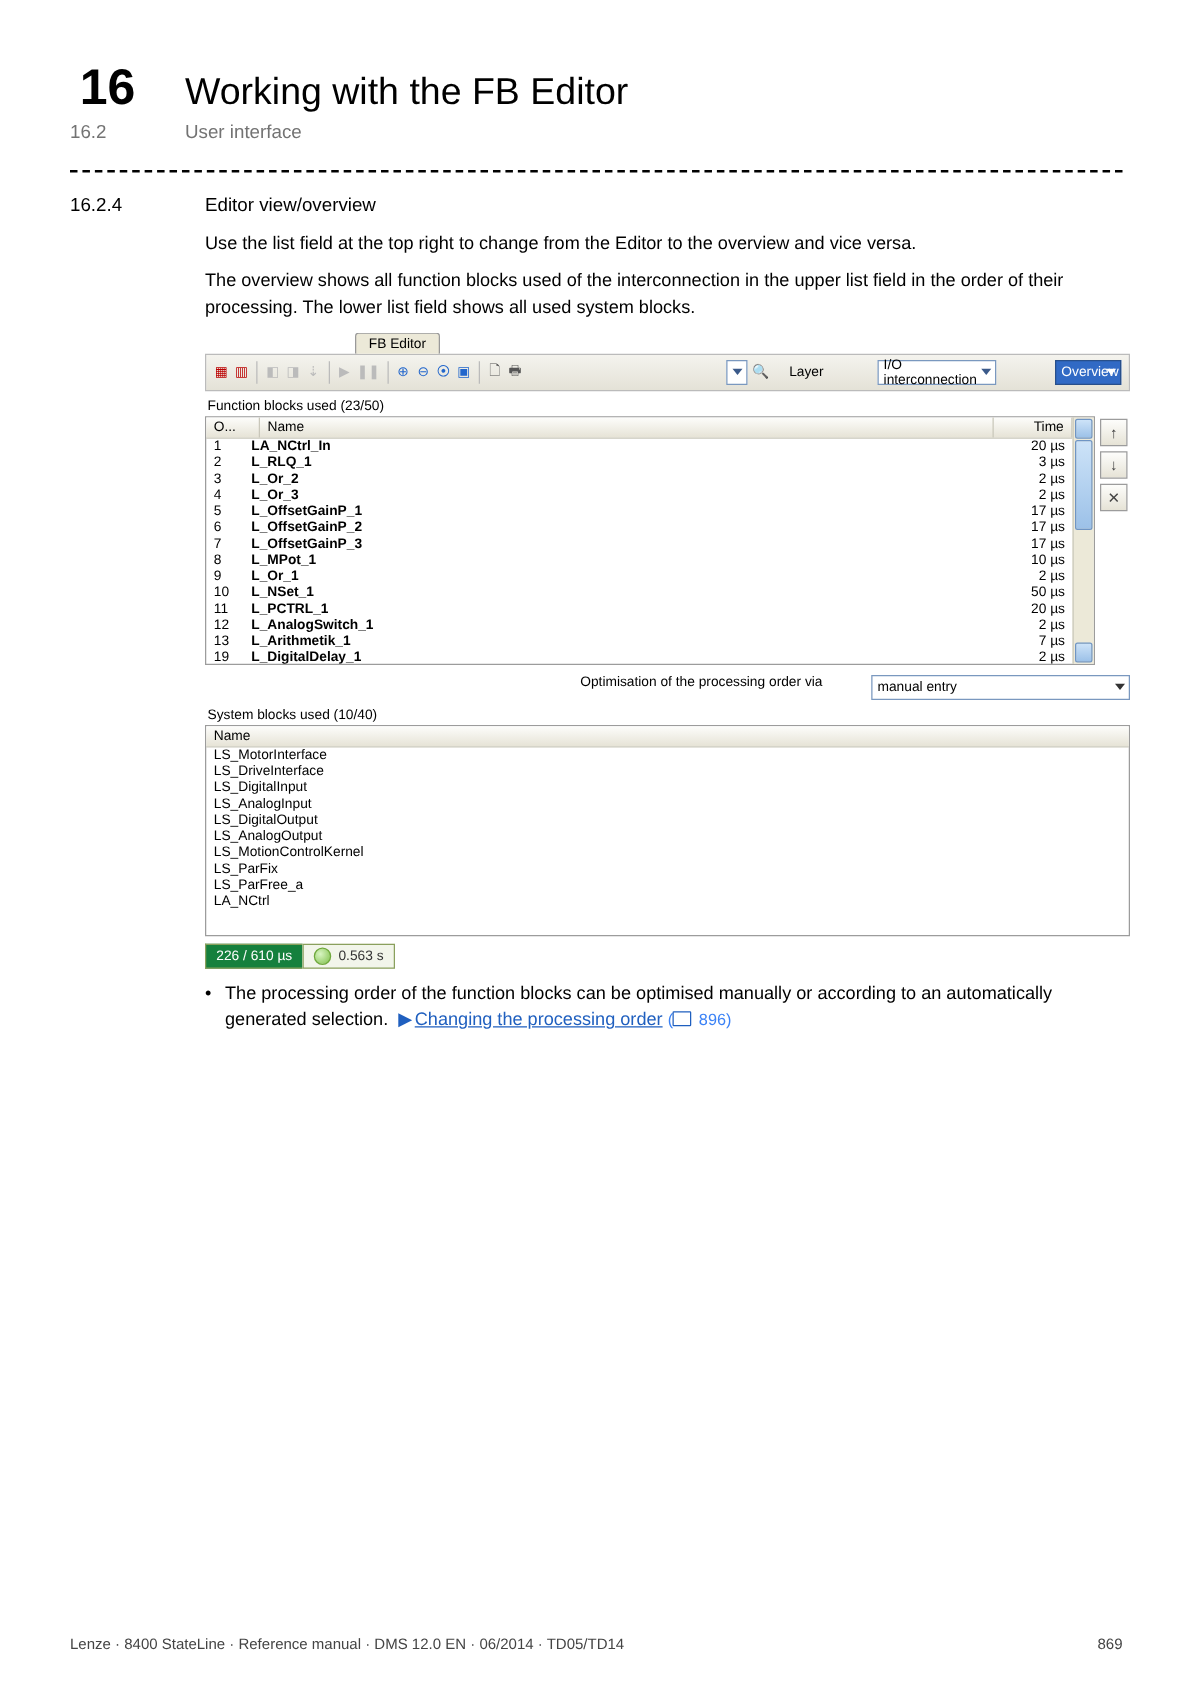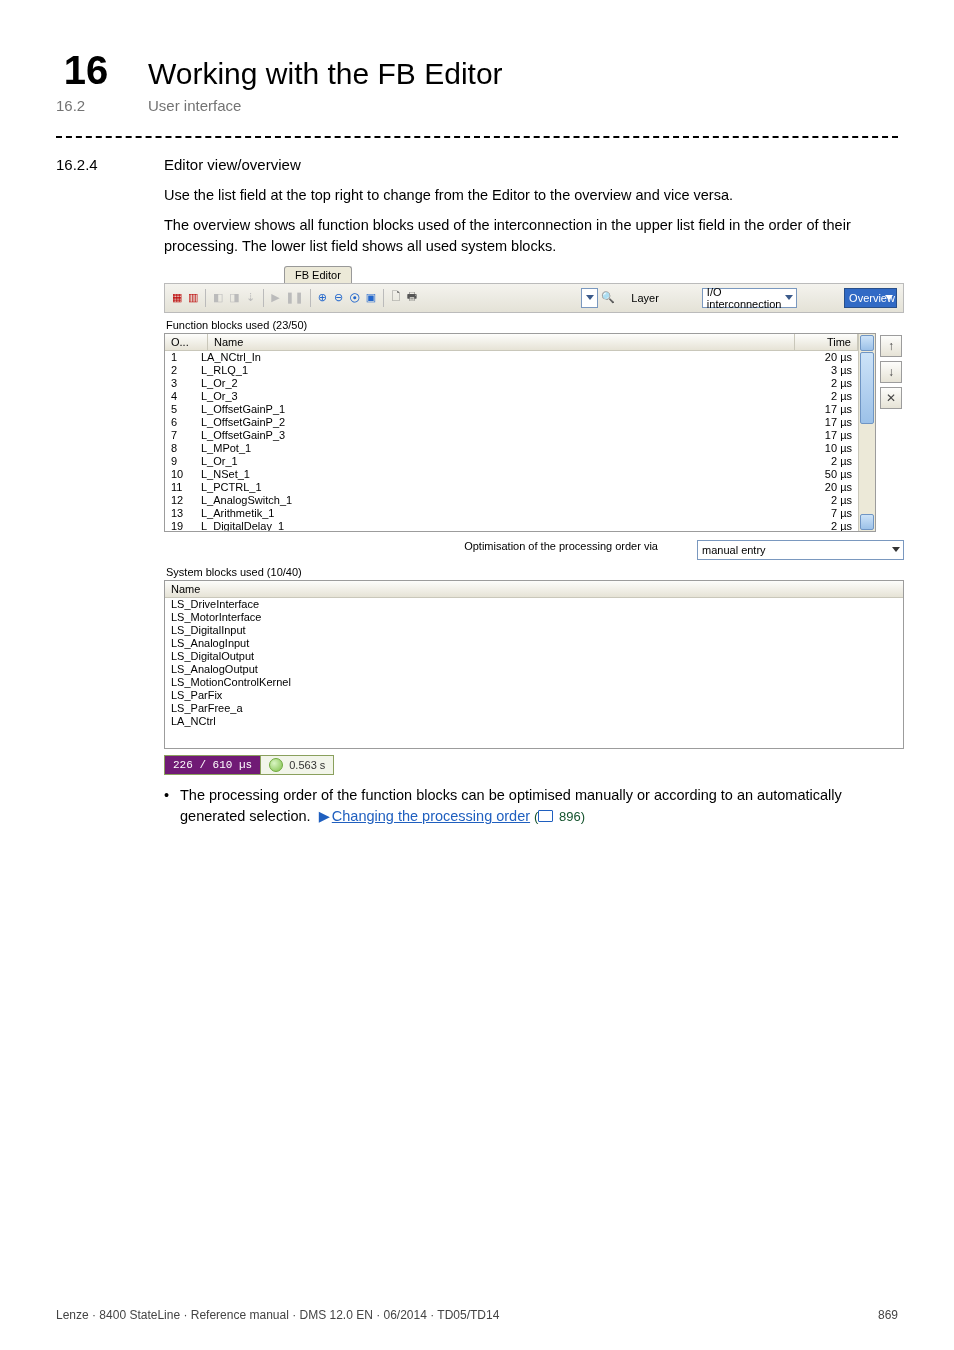--- a/index.html
+++ b/index.html
@@ -177,21 +177,21 @@
     overflow: hidden;
     position: relative;
   }
   .list-row {
     display: flex;
     padding: 0 6px;
     line-height: 13px;
     font-size: 11px;
   }
   .list-row .c-ord { width: 30px; }
-  .list-row .c-name { flex: 1; }
+  .list-row .c-name { flex: 1; font-weight: bold; }
   .list-row .c-time { width: 50px; text-align: right; }
 
   .scrollbar-v {
     width: 16px;
     background: #ece9d8;
     border-left: 1px solid #c9c7ba;
     position: relative;
   }
   .scrollbar-v .arrow, .scrollbar-v .thumb {
     position: absolute;
@@ -252,24 +252,23 @@
   }
   .status-seg {
     border: 1px solid #8aa05d;
     height: 18px;
     display: flex;
     align-items: center;
     padding: 0 8px;
     font-size: 11px;
   }
   .status-seg.green {
-    background: #701a75;
+    background: #15803d;
     color: #fff;
     border-right: none;
-    font-family: Liberation Mono, monospace;
   }
   .status-seg.light {
     background: #f2f5ea;
     color: #333;
   }
   .status-seg.light .dot {
     width: 12px; height: 12px;
     border-radius: 50%;
     background: radial-gradient(circle at 35% 35%, #d9f5c3, #7fc04a);
     border: 1px solid #6fa83c;
@@ -292,21 +291,21 @@
   }
   .link {
     color: #1f5fbf;
     text-decoration: underline;
   }
   .arrow-blue {
     color: #1f5fbf;
     margin: 0 2px 0 4px;
   }
   .page-ref {
-    color: #14532d;
+    color: #3b82f6;
     font-size: 13px;
   }
   .page-ref .book {
     display: inline-block;
     width: 13px;
     height: 10px;
     border: 1px solid #1f5fbf;
     border-radius: 1px;
     position: relative;
     top: 1px;
@@ -481,22 +480,22 @@
       <span>Optimisation of the processing order via</span>
       <span class="combo small">manual entry</span>
     </div>
 
     <div class="panel-caption">System blocks used (10/40)</div>
     <div class="sys-list">
       <div class="list-head">
         <div class="lh-cell lh-name">Name</div>
       </div>
       <div class="sys-body" id="sys-body">
+          <div>LS_MotorInterface</div>
           <div>LS_DriveInterface</div>
-          <div>LS_MotorInterface</div>
           <div>LS_DigitalInput</div>
           <div>LS_AnalogInput</div>
           <div>LS_DigitalOutput</div>
           <div>LS_AnalogOutput</div>
           <div>LS_MotionControlKernel</div>
           <div>LS_ParFix</div>
           <div>LS_ParFree_a</div>
           <div>LA_NCtrl</div>
         </div>
     </div>

